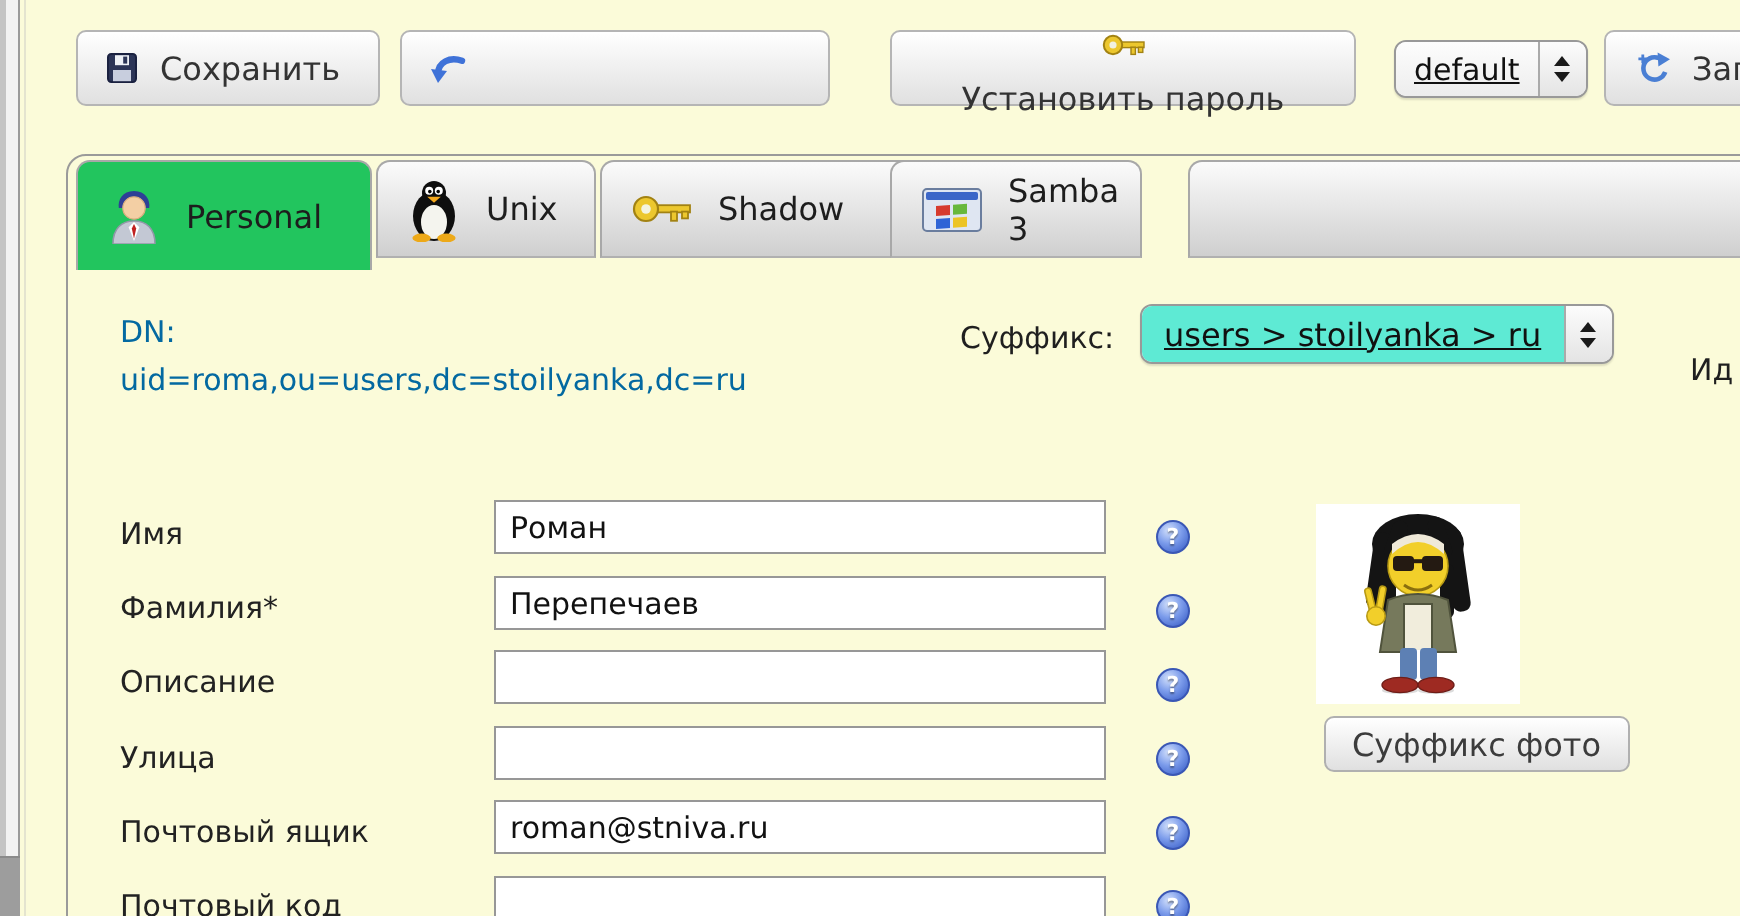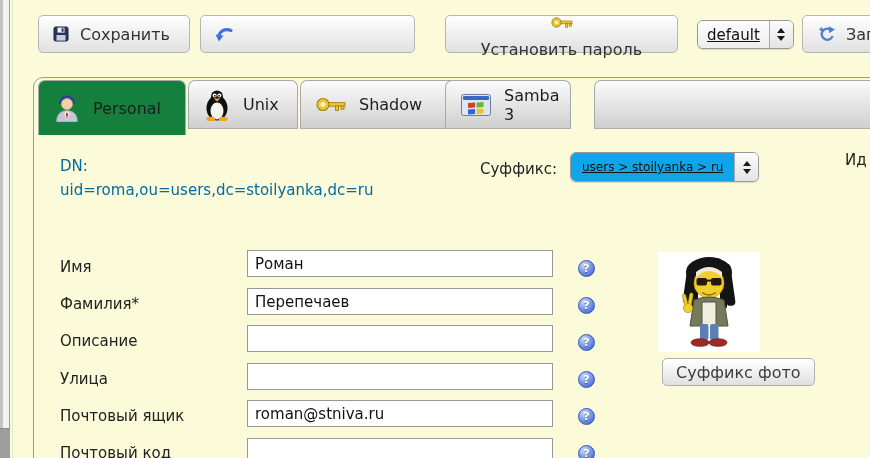--- a/index.html
+++ b/index.html
@@ -54,21 +54,21 @@
   }
   .tab {
     position:absolute; top:80px; height:49px;
     display:flex; align-items:center; gap:13px; padding-left:15px;
     border:1px solid #a8a8a8; border-bottom:1px solid #b0b0b0;
     border-radius:7px 7px 0 0;
     background:linear-gradient(#fbfbfb,#cfcfcf);
     font-size:16px; color:#1d1d1d; cursor:default;
   }
   .tab.active {
-    height:55px; background:#15803d; border-bottom:none; z-index:5;
+    height:55px; background:#22c55e; border-bottom:none; z-index:5;
   }
   .tabfill {
     position:absolute; top:80px; left:594px; width:290px; height:49px;
     border:1px solid #a8a8a8; border-bottom:1px solid #b0b0b0;
     border-radius:7px 7px 0 0;
     background:linear-gradient(#fbfbfb,#cfcfcf);
   }
 
   
   .flabel { position:absolute; left:60px; font-size:15px; color:#222; white-space:nowrap; }
@@ -213,27 +213,27 @@
     </svg>
   </span>
   <span>Samba 3</span>
 </div>
 
 <div class="abs dn" style="left:60px; top:157px;">DN:</div>
 <div class="abs dn" style="left:60px; top:181px;">uid=roma,ou=users,dc=stoilyanka,dc=ru</div>
 
 <div class="abs" style="left:480px; top:160px; font-size:15px; color:#1f1f1f;">Суффикс:</div>
 <div class="mselect" style="left:570px; top:152px; height:30px;">
-  <span class="val" style="background:#0ea5e9; font-size:12px; padding:4px 11px;">users &gt; stoilyanka &gt; ru</span>
+  <span class="val" style="background:#5eead4; font-size:16px; padding:4px 11px;">users &gt; stoilyanka &gt; ru</span>
   <span class="spin">
     <span class="tri-up"></span>
       <span class="tri-dn"></span>
   </span>
 </div>
-<div class="abs" style="left:845px; top:151px; font-size:15px; color:#1f1f1f;">Ид</div>
+<div class="abs" style="left:845px; top:176px; font-size:15px; color:#1f1f1f;">Ид</div>
 
 <div class="flabel" style="top:258px;">Имя</div>
 <input class="finput" style="top: 250px;" value="Роман">
 <div class="help" style="top:260px;">?</div>
 
 <div class="flabel" style="top:295px;">Фамилия*</div>
 <input class="finput" style="top: 288px;" value="Перепечаев">
 <div class="help" style="top:297px;">?</div>
 
 <div class="flabel" style="top:332px;">Описание</div>

